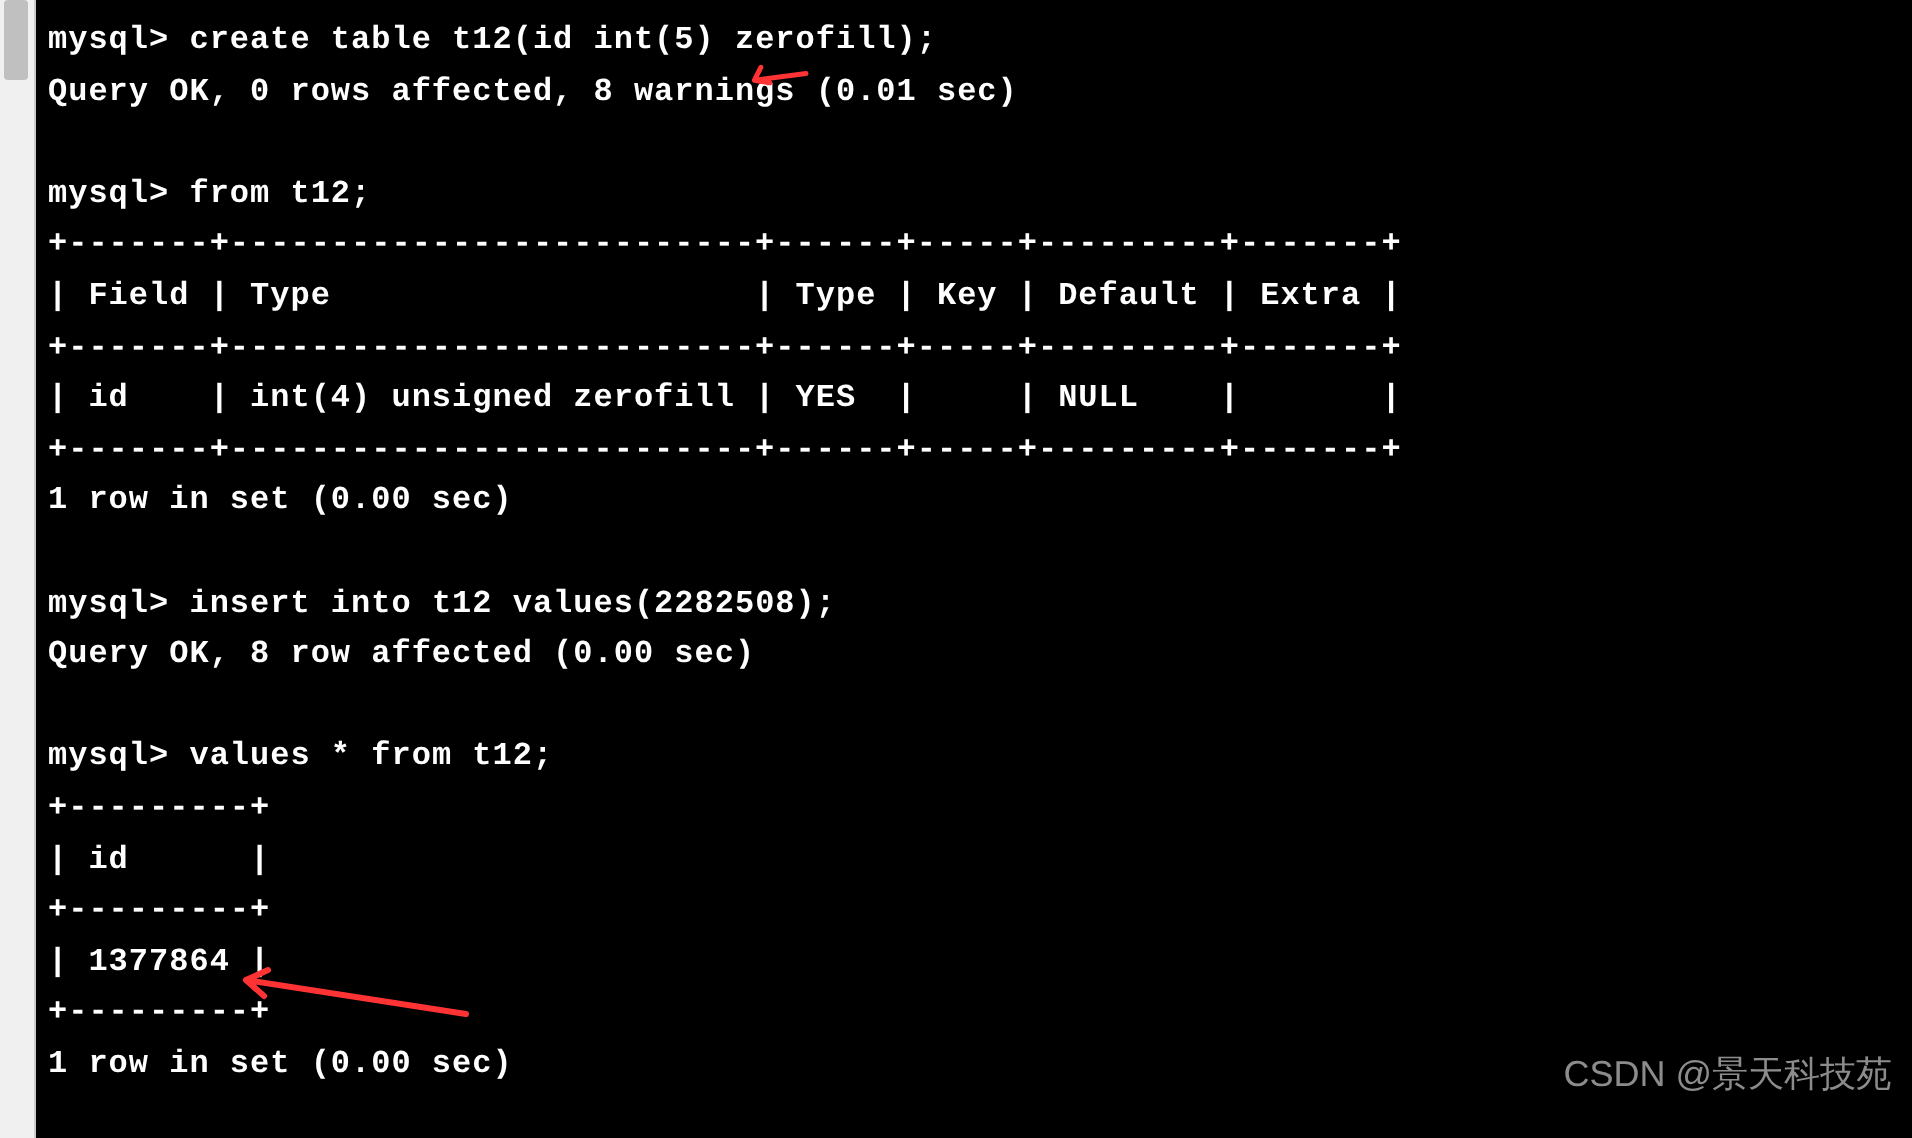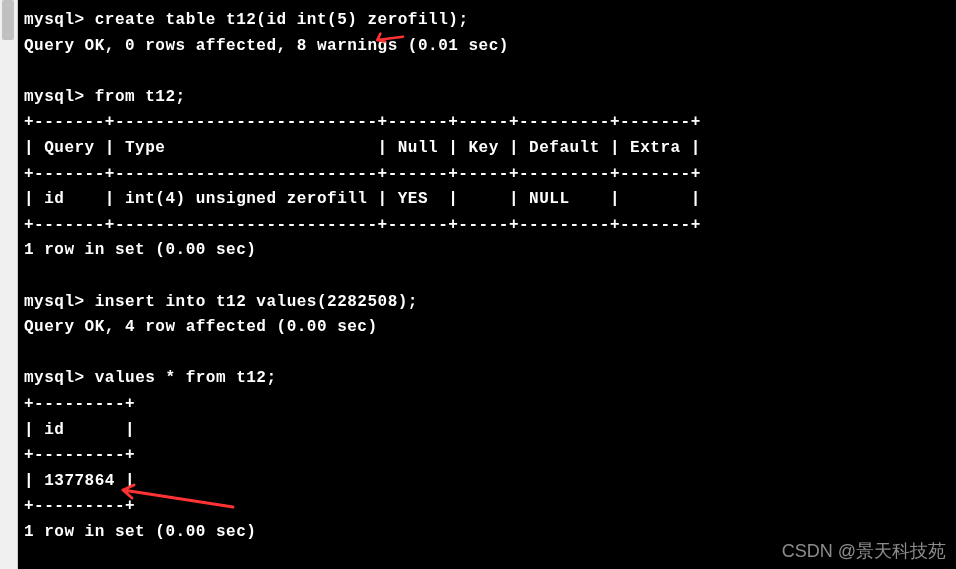--- a/index.html
+++ b/index.html
@@ -61,47 +61,47 @@
       top: 482px;
       pointer-events: none;
     }
     .arrow2 svg {
       width: 120px;
       height: 30px;
     }
     .watermark {
       position: absolute;
       right: 10px;
-      bottom: 6px;
+      bottom: 20px;
       color: rgba(200,200,200,0.7);
       font-size: 18px;
       font-weight: normal;
       font-family: sans-serif;
     }
   </style>
 </head>
 <body>
 
 <div class="scrollbar-left">
   <div class="scrollbar-thumb"></div>
 </div>
 
 <div class="terminal"><span>mysql&gt;</span> <span>create table t12(id int(5) zerofill);</span>
 <span>Query OK, 0 rows affected, 8 warnings (0.01 sec)</span>
 
 <span>mysql&gt;</span> <span>from t12;</span>
 <span>+-------+--------------------------+------+-----+---------+-------+</span>
-<span>| Query | Type                     | Null | Key | Default | Extra |</span>
+<span>| Field | Type                     | Type | Key | Default | Extra |</span>
 <span>+-------+--------------------------+------+-----+---------+-------+</span>
 <span>| id    | int(4) unsigned zerofill | YES  |     | NULL    |       |</span>
 <span>+-------+--------------------------+------+-----+---------+-------+</span>
 <span>1 row in set (0.00 sec)</span>
 
 <span>mysql&gt;</span> <span>insert into t12 values(2282508);</span>
-<span>Query OK, 4 row affected (0.00 sec)</span>
+<span>Query OK, 8 row affected (0.00 sec)</span>
 
 <span>mysql&gt;</span> <span>values * from t12;</span>
 <span>+---------+</span>
 <span>| id      |</span>
 <span>+---------+</span>
 <span>| 1377864 |</span>
 <span>+---------+</span>
 <span>1 row in set (0.00 sec)</span>
 </div>
 

